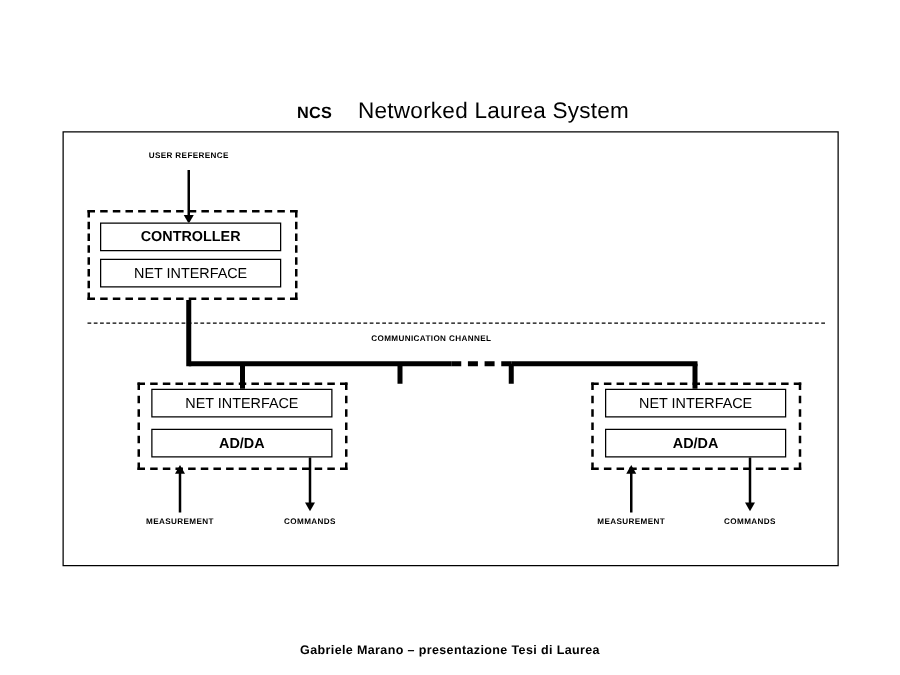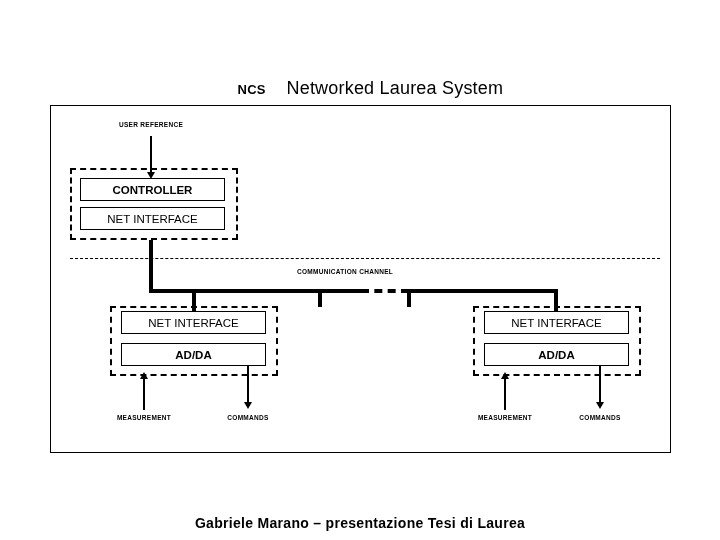--- a/index.html
+++ b/index.html
@@ -158,21 +158,21 @@
   
   .ar-cmd-r-line  { left: 599px; top: 366px; height: 38px; }
   .ar-cmd-r-head  { left: 596px; top: 402px; }
 
   
   .footer {
     position: absolute;
     left: 0; top: 515px;
     width: 720px;
     text-align: center;
-    font-size: 14px;
+    font-size: 10px;
     font-weight: bold;
     letter-spacing: 0.3px;
     white-space: nowrap;
   }
 </style>
 </head>
 <body>
 
 <div class="slide">
 

